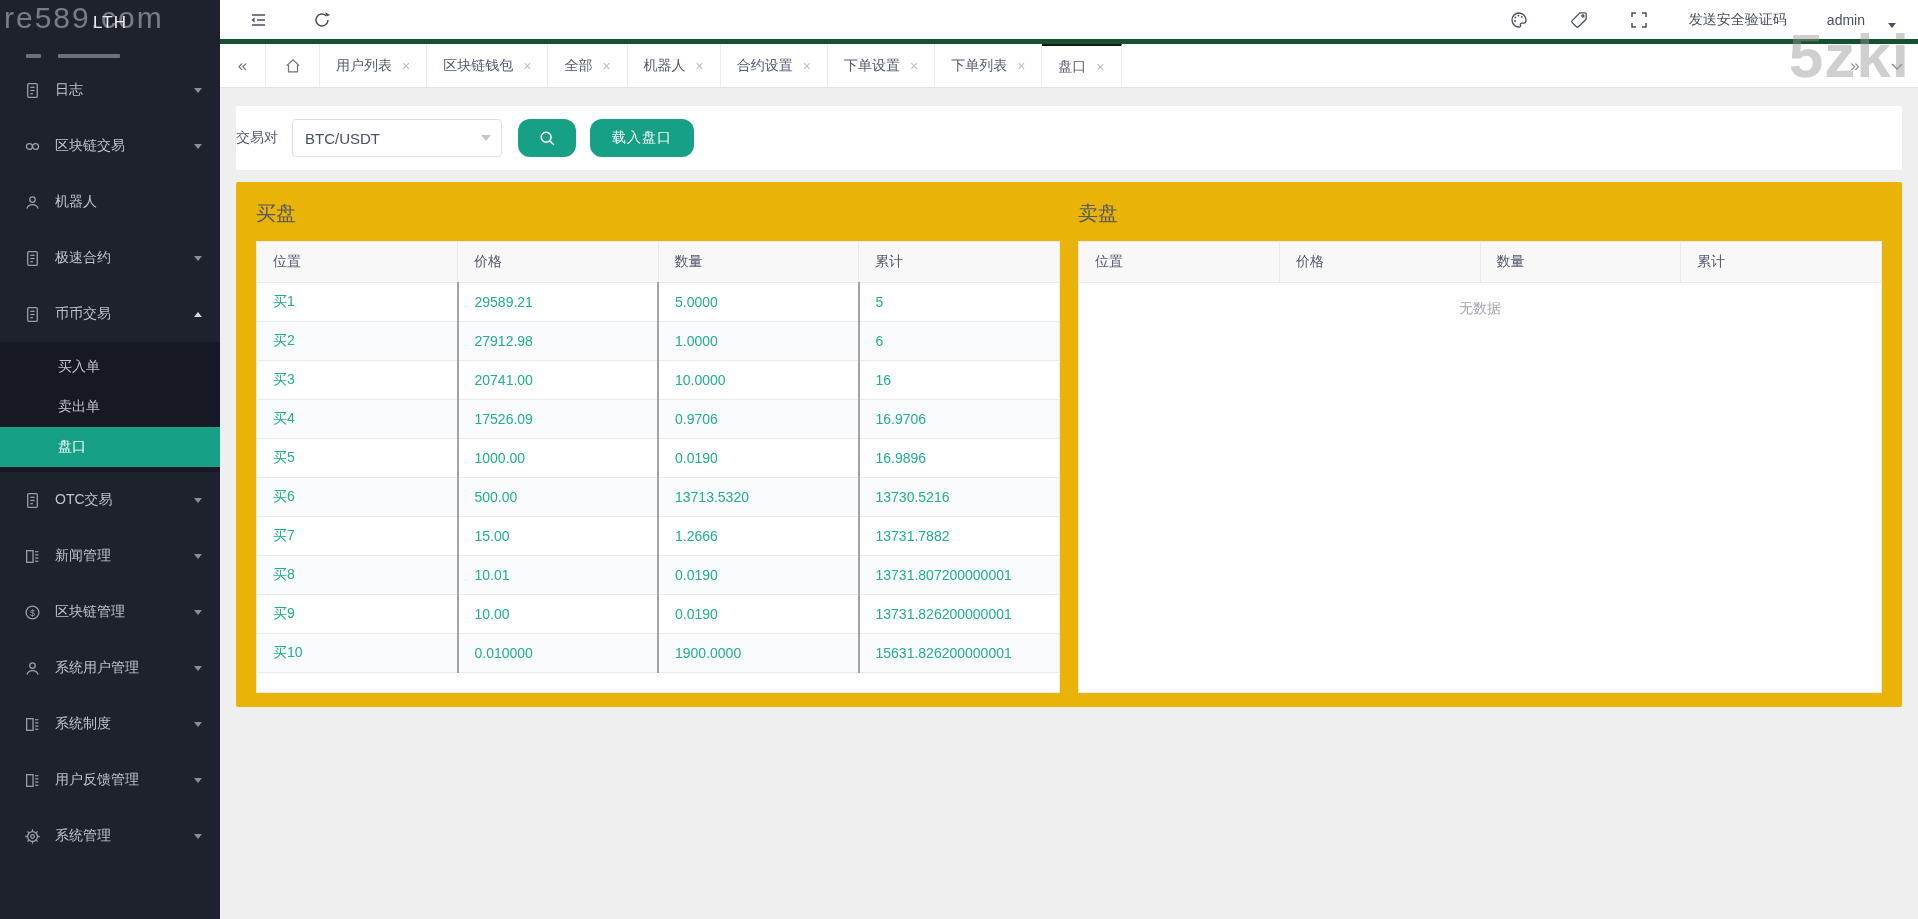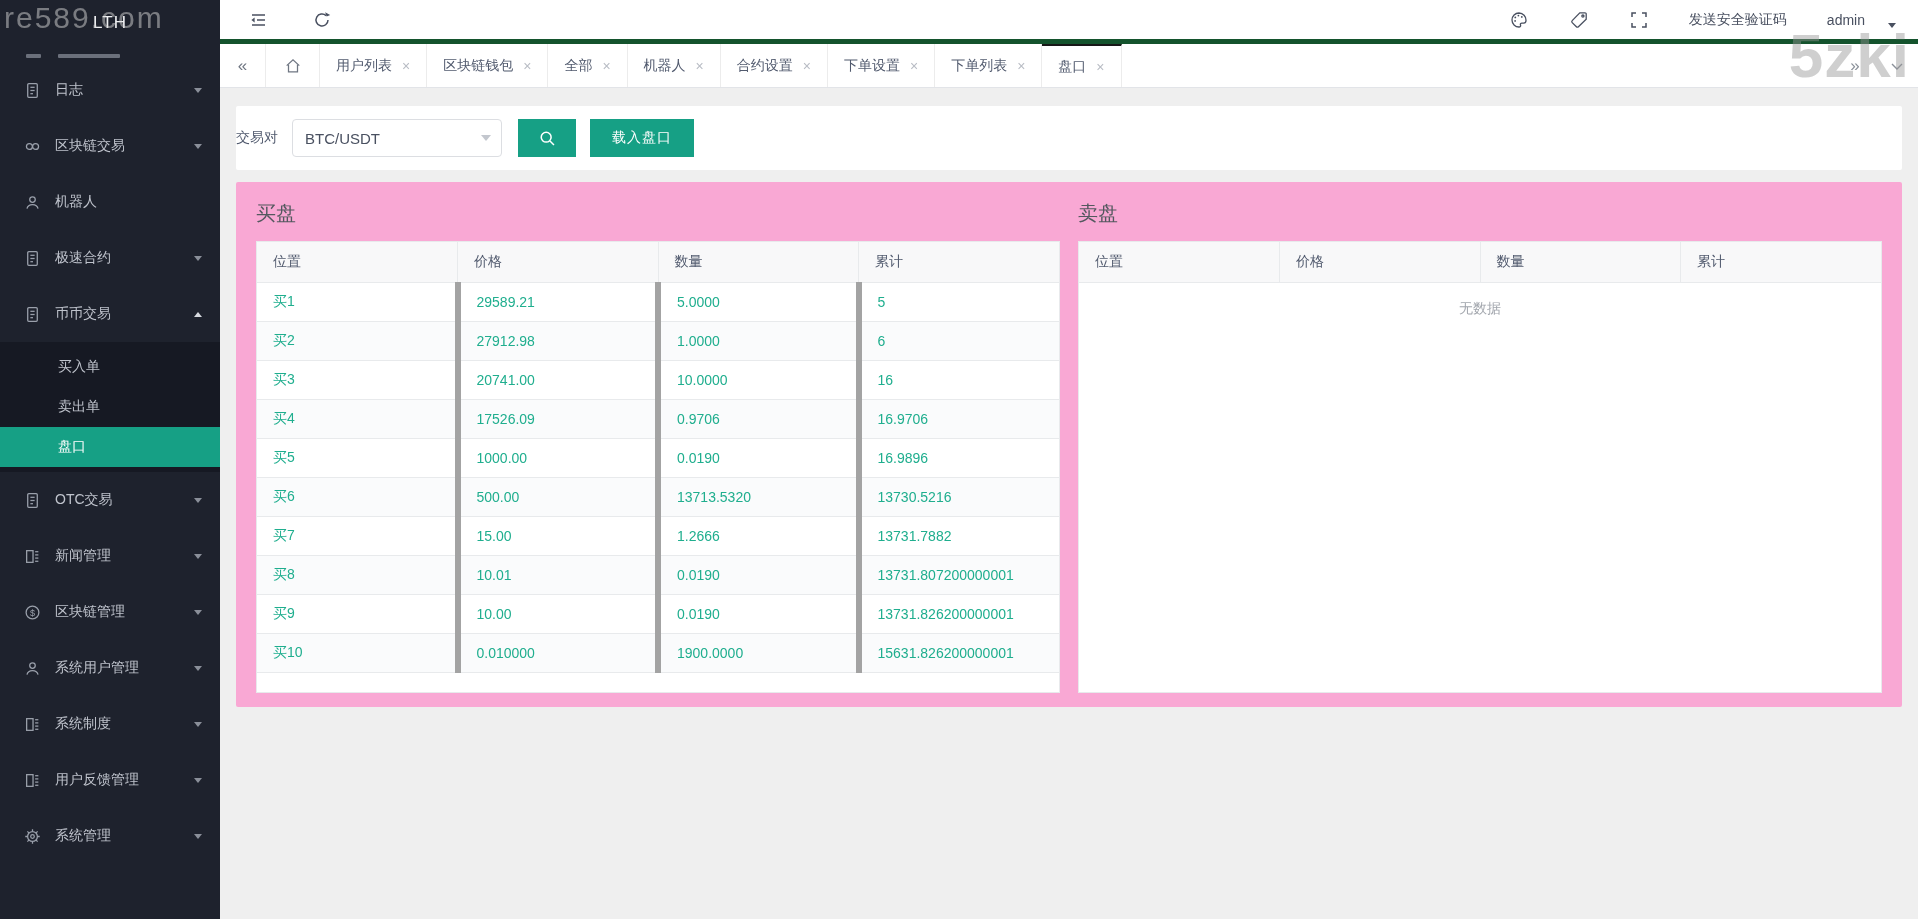--- a/index.html
+++ b/index.html
@@ -43,32 +43,32 @@
   .tab.active { border-top:2px solid #171717; }
   .tab .close { color:#b8bcc4; font-size:14px; line-height:1; }
   .tabbar-right { position:absolute; right:0; top:0; height:100%; display:flex; background:transparent; }
   .tabbar-right .rc { width:42px; display:flex; align-items:center; justify-content:center; color:#8a9099; cursor:pointer; font-size:17px; }
 
   .content { position:absolute; top:88px; left:0; right:0; bottom:0; background:#efefef; overflow:hidden; }
   .toolbar-card { margin:18px 16px 0; background:#fff; height:64px; display:flex; align-items:center; border-radius:2px; }
   .pair-label { font-size:14px; color:#515a6e; margin-right:14px; }
   .select { position:relative; width:210px; height:38px; border:1px solid #dcdee2; border-radius:4px; background:#fff; display:flex; align-items:center; padding:0 28px 0 12px; font-size:15px; color:#495060; cursor:pointer; }
   .select .chev { position:absolute; right:10px; width:0; height:0; border-left:5px solid transparent; border-right:5px solid transparent; border-top:6px solid #c3c7ce; }
-  .btn { height:38px; background:var(--accent); border:none; border-radius:0; color:#fff; cursor:pointer; }
+  .btn { height:38px; background:var(--accent); border:none; border-radius:12px; color:#fff; cursor:pointer; }
   .btn-search { width:58px; margin-left:16px; display:flex; align-items:center; justify-content:center; }
   .btn-search svg { width:19px; height:19px; }
   .btn-load { margin-left:14px; padding:0 22px; font-size:14px; letter-spacing:1px; }
 
-  .tables-card { margin:12px 16px 0; background:#f9a8d4; padding:16px 20px 14px; display:flex; gap:18px; border-radius:2px; }
+  .tables-card { margin:12px 16px 0; background:#eab308; padding:16px 20px 14px; display:flex; gap:18px; border-radius:2px; }
   .ob { flex:1; min-width:0; }
   .ob-title { font-size:20px; color:#54585f; font-weight:400; margin:2px 0 14px; }
   .ob-box { border:1px solid #e8eaec; height:452px; overflow:hidden; background:#fff; }
   table { width:100%; border-collapse:collapse; table-layout:fixed; }
   th { background:#f8f8f9; height:40px; text-align:left; padding-left:16px; font-weight:400; font-size:14px; color:#515a6e; border-bottom:1px solid #e8eaec; border-right:1px solid #e8eaec; }
-  td { height:39px; padding-left:16px; font-size:14px; color:var(--tval); border-bottom:1px solid #e8eaec; border-right:6px solid #a3a3a3; }
+  td { height:39px; padding-left:16px; font-size:14px; color:var(--tval); border-bottom:1px solid #e8eaec; border-right:2px solid #a3a3a3; }
   th:last-child, td:last-child { border-right:none; }
   tbody tr:nth-child(even) td { background:#fafbfc; }
   .no-data { text-align:center; color:#a2a6ad; font-size:14px; padding-top:17px; }
 
   
   .wm-left { position:absolute; top:1px; left:4px; font-family:Liberation Sans, sans-serif; font-size:30px; color:rgba(214,214,214,0.5); letter-spacing:2px; z-index:40; pointer-events:none; }
   .wm-right { position:absolute; top:20px; right:8px; font-size:62px; font-weight:700; color:rgba(148,148,148,0.45); z-index:40; pointer-events:none; letter-spacing:1px; }
 </style>
 </head>
 <body style="--accent: #16a085; --tval: #1fae8e; --sbg: #1e222d;">

